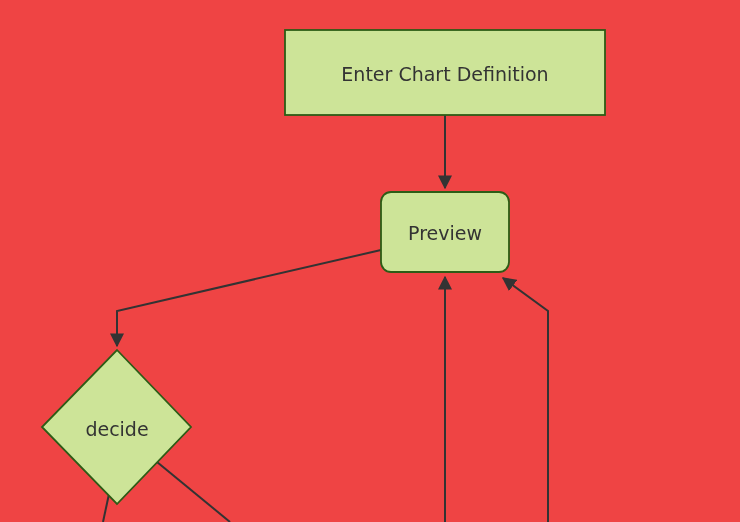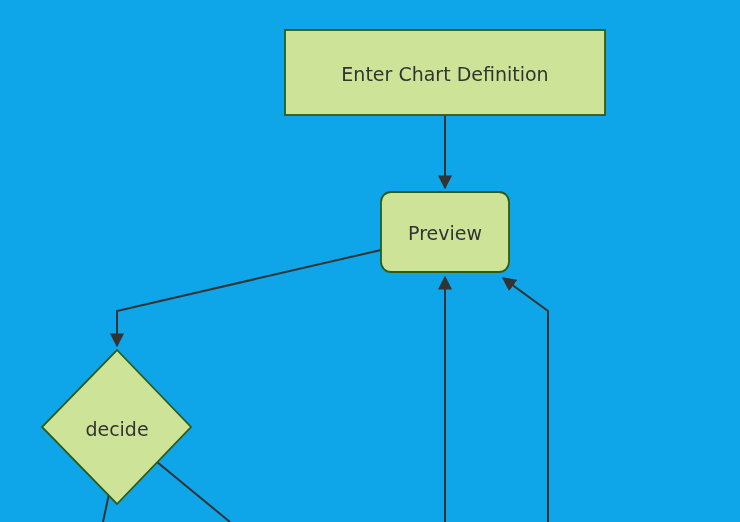--- a/index.html
+++ b/index.html
@@ -1,20 +1,20 @@
 <!DOCTYPE html>
 <html><head>
 <meta charset="utf-8">
 <style>
   html, body { margin: 0; padding: 0; }
   .stage {
     position: relative;
     width: 740px;
     height: 522px;
-    background: #0ea5e9;
+    background: #ef4444;
     overflow: hidden;
     font-family: "DejaVu Sans", "Liberation Sans", sans-serif;
   }
   .stage svg { display: block; }
   .edge {
     fill: none;
     stroke-width: 2px;
   }
   .node-shape {
     stroke-width: 1.8px;

